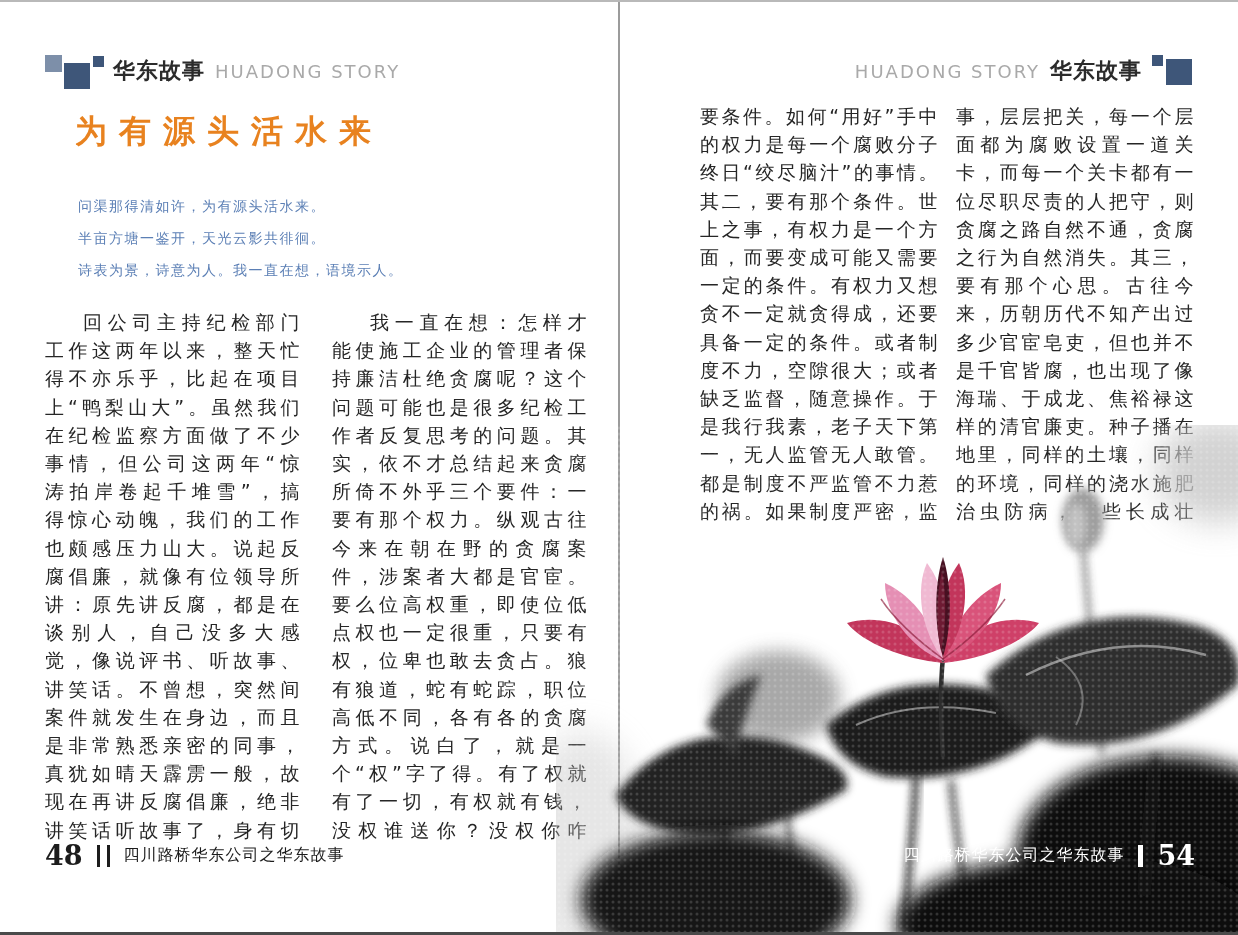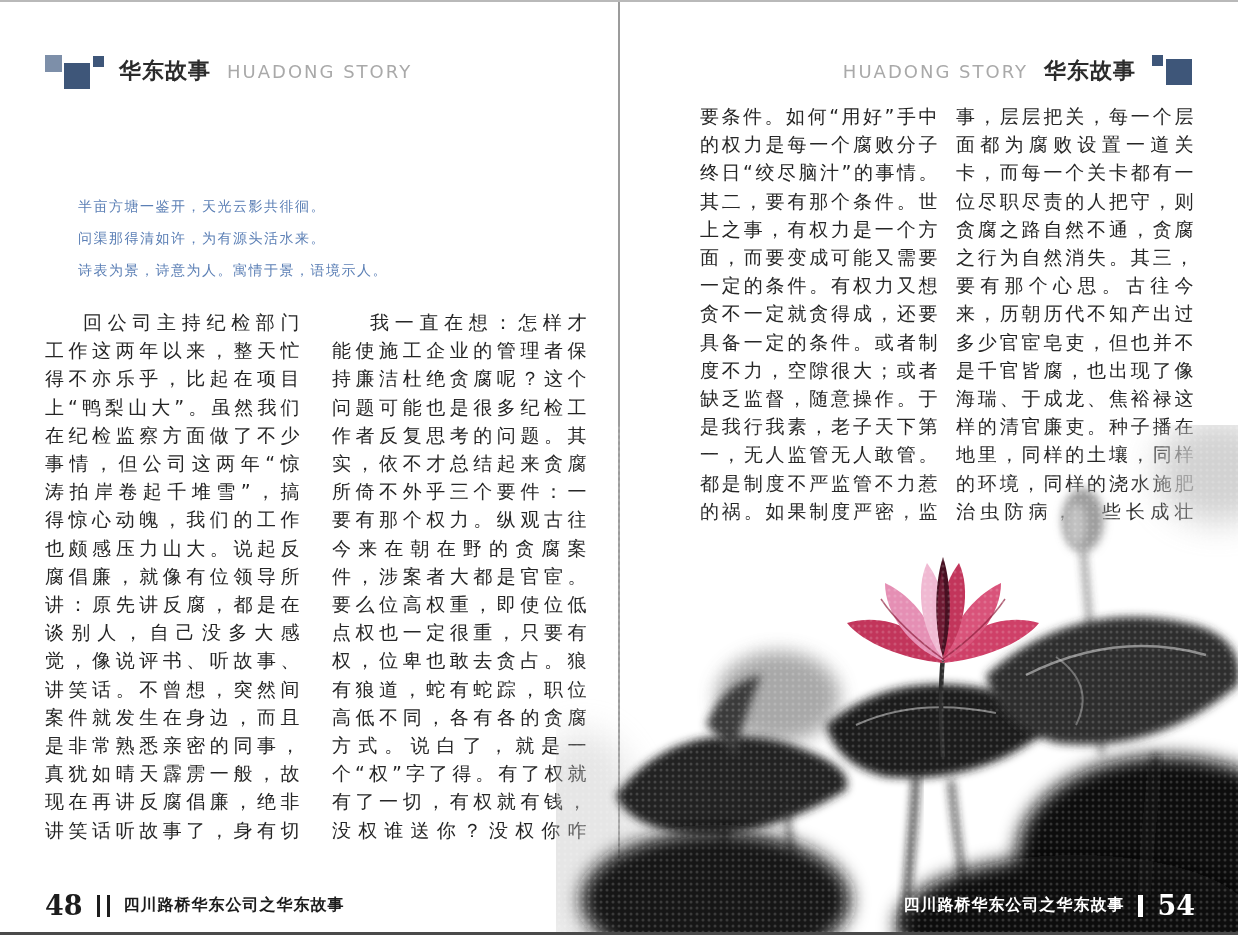--- a/index.html
+++ b/index.html
@@ -6,21 +6,21 @@
   #stage{
     position:relative;width:1238px;height:935px;margin:0 auto;
     background:#ffffff;overflow:hidden;
     font-family:"DejaVu Sans","Liberation Sans",sans-serif;
     border-top:2px solid #b9b9b9;border-bottom:3px solid #4a4a4a;
     box-sizing:border-box;
   }
   .gutter{position:absolute;left:618px;top:0;width:2px;height:100%;background:#9b9b9b;}
 
   
-  .hdr{position:absolute;top:52px;display:flex;align-items:center;gap:16px;height:34px;}
+  .hdr{position:absolute;top:52px;display:flex;align-items:center;gap:10px;height:34px;}
   .hdr-left{left:45px;}
   .hdr-right{right:40px;}
   .logo{position:relative;width:58px;height:36px;}
   .logo .sq{position:absolute;}
   .logo-l .sq1{left:0;top:2px;width:17px;height:17px;background:#7d8fa9;}
   .logo-l .sq2{left:19px;top:10px;width:26px;height:26px;background:#3e5679;}
   .logo-l .sq3{left:48px;top:3px;width:11px;height:11px;background:#3e5679;}
   .logo-r{width:46px;}
   .logo-r .sq1{left:0;top:2px;width:11px;height:11px;background:#3e5679;}
   .logo-r .sq2{left:14px;top:6px;width:26px;height:26px;background:#3e5679;}
@@ -44,28 +44,28 @@
   .col.indent{text-indent:2em;}
   .col-l1{left:45px;top:306px;width:258px;height:540px;}
   .col-l2{left:332px;top:306px;width:258px;height:540px;}
   .col-r1{left:700px;top:100px;width:240px;height:428px;letter-spacing:2.5px;}
   .col-r2{left:956px;top:100px;width:240px;height:428px;letter-spacing:2.5px;}
 
   
   .painting{position:absolute;left:556px;top:423px;width:682px;height:512px;z-index:2;pointer-events:none;}
 
   
-  .footer{position:absolute;top:890px;display:flex;align-items:center;gap:14px;z-index:3;}
+  .footer{position:absolute;top:840px;display:flex;align-items:center;gap:14px;z-index:3;}
   .footer-left{left:45px;color:#1c1c1c;}
   .footer-right{right:43px;color:#ffffff;}
   .pageno{font-family:"DejaVu Serif","Liberation Serif",serif;font-size:27px;font-weight:bold;line-height:1;}
   .fbar{width:7px;height:22px;}
   .fbar-l{border-left:3px solid #1c1c1c;border-right:3px solid #1c1c1c;}
   .fbar-r{background:#ffffff;width:5px;}
-  .ftitle{font-size:16px;font-weight:bold;letter-spacing:1px;white-space:nowrap;}
+  .ftitle{font-size:16px;font-weight:normal;letter-spacing:1px;white-space:nowrap;}
 </style>
 </head>
 <body>
 
 <div id="stage">
 
   <div class="gutter"></div>
 
   <div class="hdr hdr-left">
     <div class="logo logo-l">
@@ -79,24 +79,25 @@
 
   <div class="hdr hdr-right">
     <span class="brand-en">HUADONG STORY</span>
     <span class="brand-cn">华东故事</span>
     <div class="logo logo-r">
       <div class="sq sq1"></div>
         <div class="sq sq2"></div>
     </div>
   </div>
 
+  <div class="article-title">为有源头活水来</div>
   <div class="poem">
+    <div>问渠那得清如许，为有源头活水来。</div>
     <div>半亩方塘一鉴开，天光云影共徘徊。</div>
-    <div>问渠那得清如许，为有源头活水来。</div>
-    <div>诗表为景，诗意为人。寓情于景，语境示人。</div>
+    <div>诗表为景，诗意为人。我一直在想，语境示人。</div>
   </div>
 
   <div class="col col-l1 indent">回公司主持纪检部门工作这两年以来，整天忙得不亦乐乎，比起在项目上“鸭梨山大”。虽然我们在纪检监察方面做了不少事情，但公司这两年“惊涛拍岸卷起千堆雪”，搞得惊心动魄，我们的工作也颇感压力山大。说起反腐倡廉，就像有位领导所讲：原先讲反腐，都是在谈别人，自己没多大感觉，像说评书、听故事、讲笑话。不曾想，突然间案件就发生在身边，而且是非常熟悉亲密的同事，真犹如晴天霹雳一般，故现在再讲反腐倡廉，绝非讲笑话听故事了，身有切肤之痛，感觉话题沉重又尖锐。</div>
   <div class="col col-l2 indent">我一直在想：怎样才能使施工企业的管理者保持廉洁杜绝贪腐呢？这个问题可能也是很多纪检工作者反复思考的问题。其实，依不才总结起来贪腐所倚不外乎三个要件：一要有那个权力。纵观古往今来在朝在野的贪腐案件，涉案者大都是官宦。要么位高权重，即使位低点权也一定很重，只要有权，位卑也敢去贪占。狼有狼道，蛇有蛇踪，职位高低不同，各有各的贪腐方式。说白了，就是一个“权”字了得。有了权就有了一切，有权就有钱，没权谁送你？没权你咋贪？权力是腐败的土壤，滥用权力是腐败的必</div>
   <div class="col col-r1">要条件。如何“用好”手中的权力是每一个腐败分子终日“绞尽脑汁”的事情。其二，要有那个条件。世上之事，有权力是一个方面，而要变成可能又需要一定的条件。有权力又想贪不一定就贪得成，还要具备一定的条件。或者制度不力，空隙很大；或者缺乏监督，随意操作。于是我行我素，老子天下第一，无人监管无人敢管。都是制度不严监管不力惹的祸。如果制度严密，监管措施到位，一切按程序办</div>
   <div class="col col-r2">事，层层把关，每一个层面都为腐败设置一道关卡，而每一个关卡都有一位尽职尽责的人把守，则贪腐之路自然不通，贪腐之行为自然消失。其三，要有那个心思。古往今来，历朝历代不知产出过多少官宦皂吏，但也并不是千官皆腐，也出现了像海瑞、于成龙、焦裕禄这样的清官廉吏。种子播在地里，同样的土壤，同样的环境，同样的浇水施肥治虫防病，有些长成壮苗，结出硕果，有些成了病秧或中途夭</div>
 
   <svg class="painting" viewBox="0 0 682 512" width="682" height="512" xmlns="http://www.w3.org/2000/svg">
     <defs>
       <filter id="soft" x="-60%" y="-60%" width="220%" height="220%">

